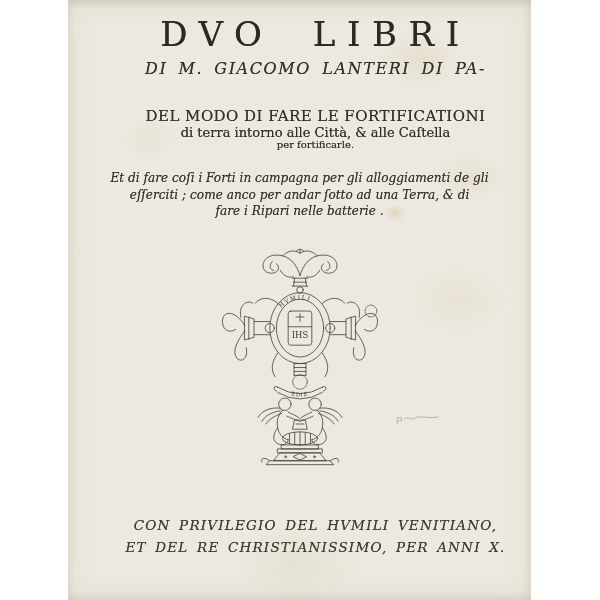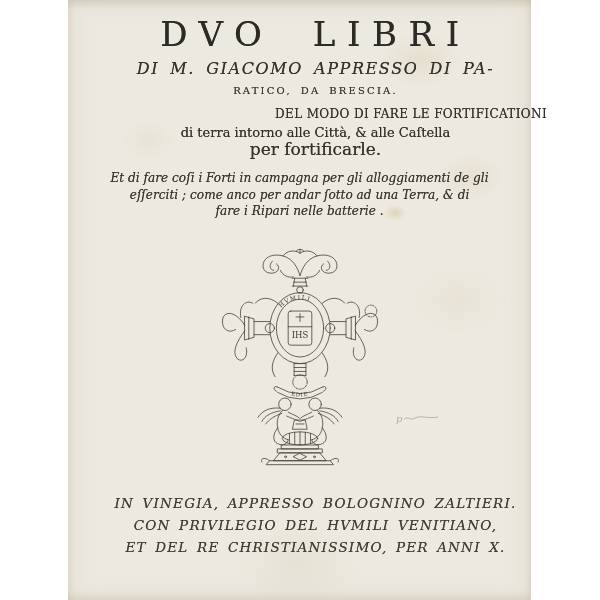--- a/index.html
+++ b/index.html
@@ -20,45 +20,44 @@
       linear-gradient(180deg, rgba(186,176,154,.38), rgba(186,176,154,0) 9px),
       linear-gradient(0deg,   rgba(190,180,158,.28), rgba(190,180,158,0) 9px),
       linear-gradient(90deg,  rgba(196,186,164,.22), rgba(196,186,164,0) 8px, rgba(196,186,164,0) 455px, rgba(196,186,164,.26));
     box-shadow: inset 0 0 28px rgba(180,168,140,.18);
   }
   .tline{position:absolute;left:16px;width:100%;text-align:center;color:#34312b;
          text-shadow:0 0 .5px rgba(52,49,43,.75);white-space:nowrap;}
   .title   {top:14px;  font-size:34px; letter-spacing:.34em; word-spacing:.5em; color:#2c2a26;}
   .author1 {top:59px;  font-size:16px; font-style:italic; letter-spacing:.10em; word-spacing:.28em;}
   .author2 {top:85px;  font-size:10px; letter-spacing:.22em; word-spacing:.35em; color:#3c3932;}
-  .sub1    {top:107px; font-size:12px; letter-spacing:.03em;text-align:right;}
+  .sub1    {top:107px; font-size:15px; letter-spacing:.03em;}
   .sub2    {top:125px; font-size:13px;}
-  .sub3    {top:139px; font-size:17px;}
+  .sub3    {top:139px; font-size:10px;}
   .summary {position:absolute;left:0;width:100%;top:170px;text-align:center;
             font-style:italic;font-size:12.5px;line-height:16.5px;color:#38352e;
             transform:scaleX(.97);text-shadow:0 0 .5px rgba(52,49,43,.7);}
   .summary div{white-space:nowrap;}
   .device-wrap{position:absolute;top:248px;left:50%;transform:translateX(-50%);
                width:172px;height:218px;}
   .device-wrap svg{display:block;width:100%;height:100%;}
   .pencil{position:absolute;left:328px;top:411px;width:52px;height:14px;
           color:rgba(128,122,110,.55);font-style:italic;font-size:10px;
           display:flex;align-items:center;gap:1px;}
   .pencil svg{opacity:.5;}
   .imp{font-style:italic;font-size:13.5px;letter-spacing:.09em;word-spacing:.22em;color:#413d35;}
   .imp1{top:495px;} .imp2{top:517px;} .imp3{top:539px;}
 </style>
 </head>
 <body>
 
 <div class="paper">
 
   <div class="tline title">DVO LIBRI</div>
-  <div class="tline author1">DI M. GIACOMO APPRESSO DI PA-</div>
-  <div class="tline author2">RATICO, DA BRESCIA.</div>
+  <div class="tline author1">DI M. GIACOMO LANTERI DI PA-</div>
   <div class="tline sub1">DEL MODO DI FARE LE FORTIFICATIONI</div>
   <div class="tline sub2">di terra intorno alle Città, &amp; alle Caſtella</div>
   <div class="tline sub3">per fortificarle.</div>
 
   <div class="summary">
     <div>Et di fare coſi i Forti in campagna per gli alloggiamenti de gli</div>
     <div>eſſerciti ; come anco per andar ſotto ad una Terra, &amp; di</div>
     <div>fare i Ripari nelle batterie .</div>
   </div>
 
@@ -149,17 +148,16 @@
     </svg>
   </div>
 
   <div class="pencil">
     <span>p</span>
     <svg width="36" height="10" viewBox="0 0 36 10">
       <path d="M1 6 C5 3 8 8 12 5 C18 2 24 6 35 4" stroke="#807a6e" fill="none" stroke-width="1"></path>
     </svg>
   </div>
 
-  <div class="tline imp imp1">IN VINEGIA, APPRESSO BOLOGNINO ZALTIERI.</div>
   <div class="tline imp imp2">CON PRIVILEGIO DEL HVMILI VENITIANO,</div>
   <div class="tline imp imp3">ET DEL RE CHRISTIANISSIMO, PER ANNI X.</div>
 
 </div>
 
 </body></html>

